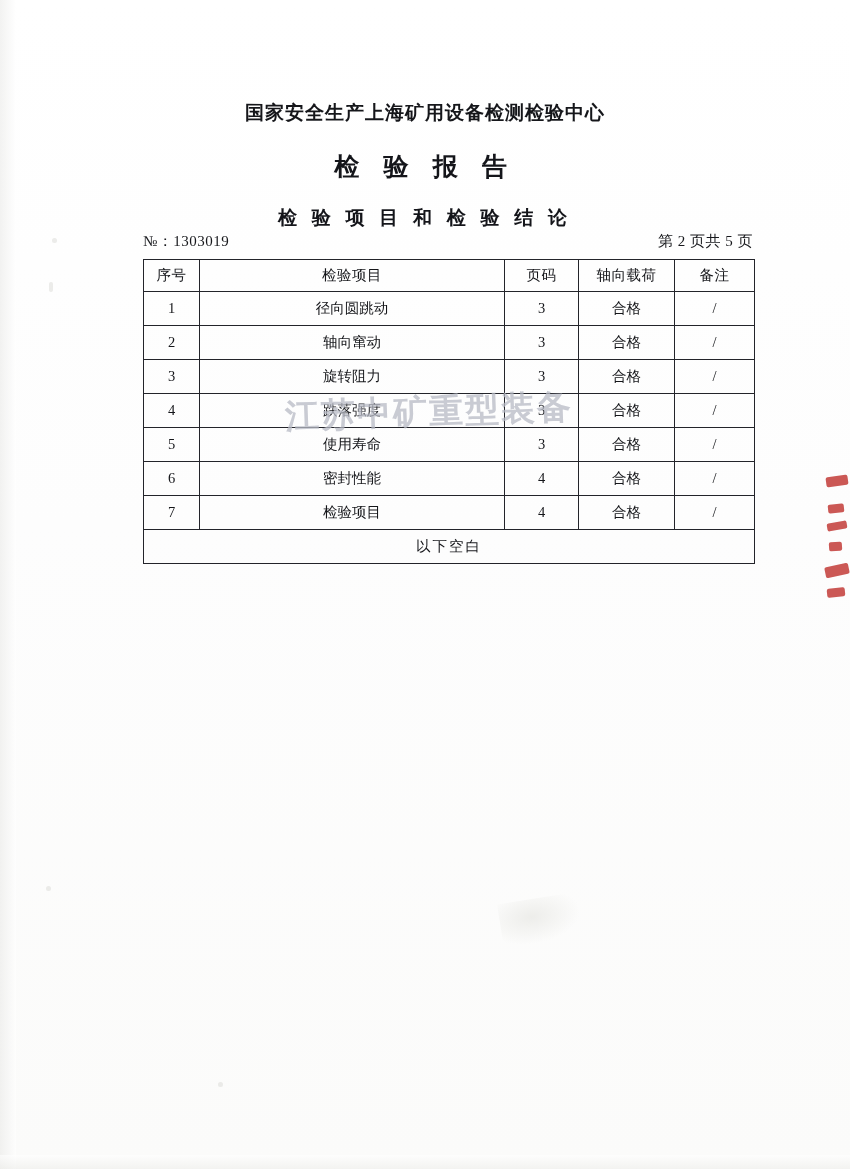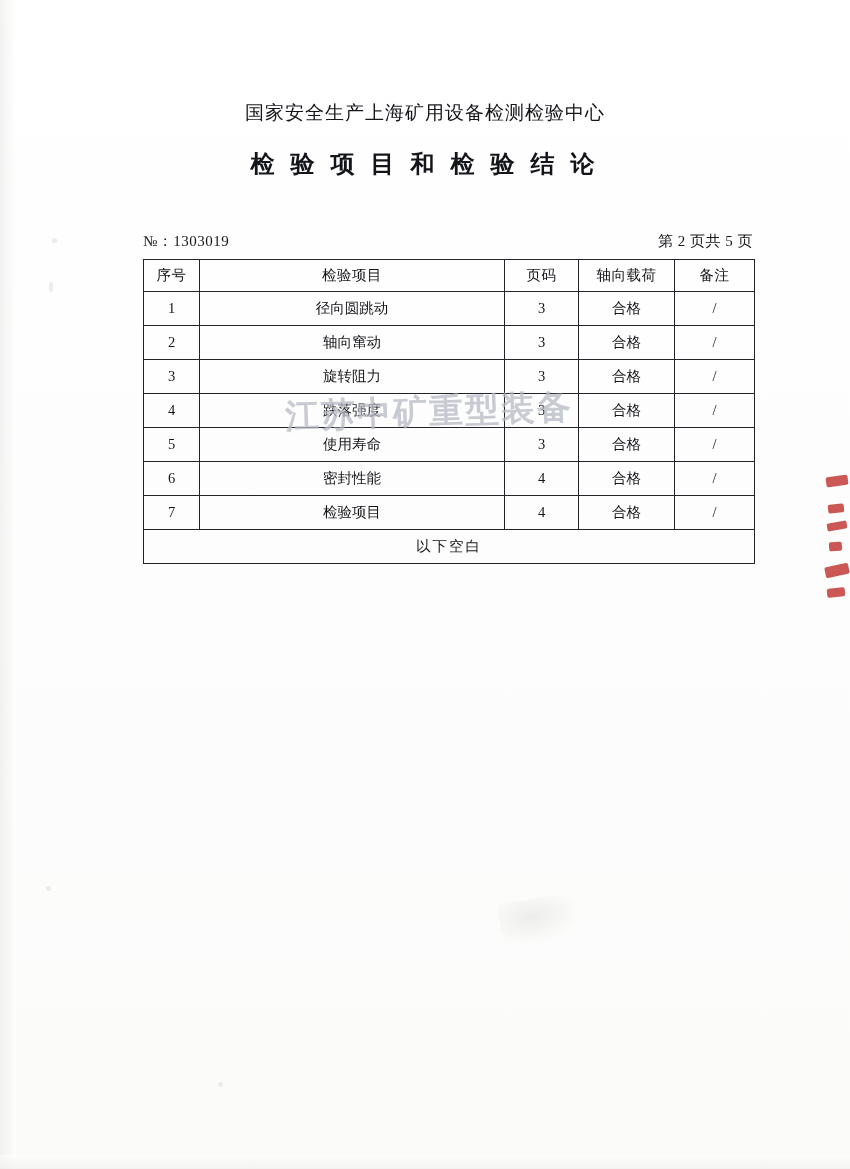--- a/index.html
+++ b/index.html
@@ -43,34 +43,34 @@
   .doc-header {
     position: absolute;
     top: 100px;
     left: 0;
     right: 0;
     text-align: center;
   }
   .org-name {
     font-size: 19px;
     letter-spacing: 1px;
-    font-weight: 400;
+    font-weight: 700;
     color: #15161a;
     font-family: "Liberation Serif", "DejaVu Serif", serif;
   }
   .report-title {
     margin-top: 24px;
     font-size: 25px;
     font-weight: 700;
     letter-spacing: 9px;
     color: #14151a;
   }
   .sub-title {
     margin-top: 22px;
-    font-size: 24px;
+    font-size: 19px;
     font-weight: 700;
     letter-spacing: 5px;
     color: #14151a;
   }
 
   
   .meta-row {
     position: absolute;
     top: 232px;
     left: 143px;
@@ -200,20 +200,21 @@
   <div class="scan-edge-bottom"></div>
 
   <div class="smudge sm1"></div>
   <div class="smudge sm2"></div>
   <div class="smudge sm3"></div>
   <div class="smudge sm4"></div>
   <div class="paper-fold"></div>
 
   <div class="doc-header">
     <div class="org-name">国家安全生产上海矿用设备检测检验中心</div>
+    <div class="report-title">检 验 报 告</div>
     <div class="sub-title">检 验 项 目 和 检 验 结 论</div>
   </div>
 
   <div class="meta-row">
     <div class="meta-no">№：1303019</div>
     <div class="meta-page">第 2 页共 5 页</div>
   </div>
 
   <div class="table-wrap">
     <table class="insp">

